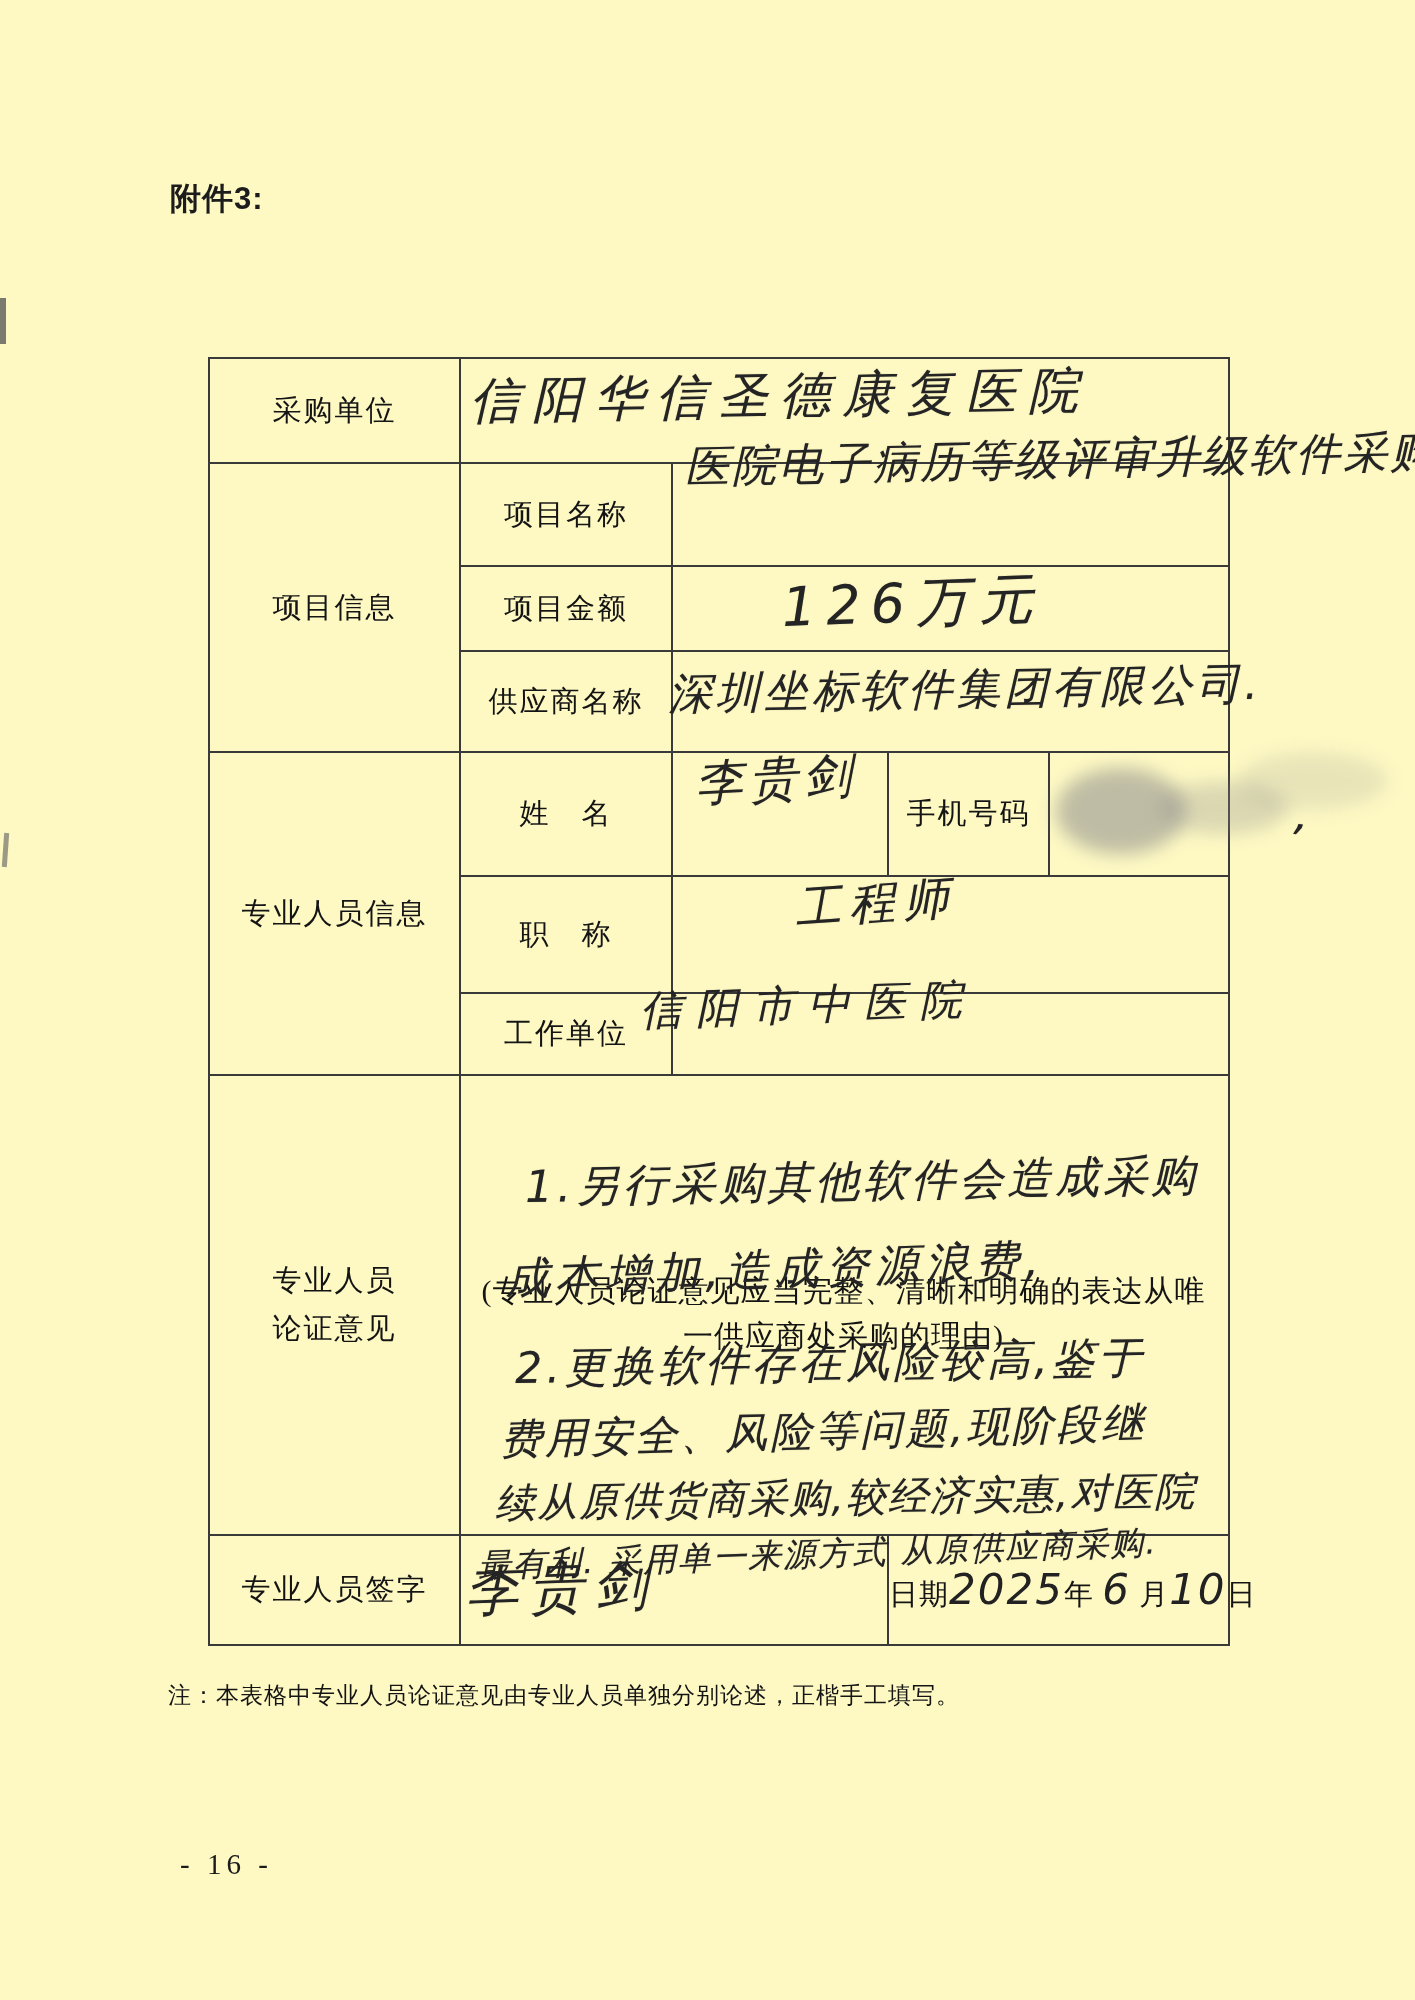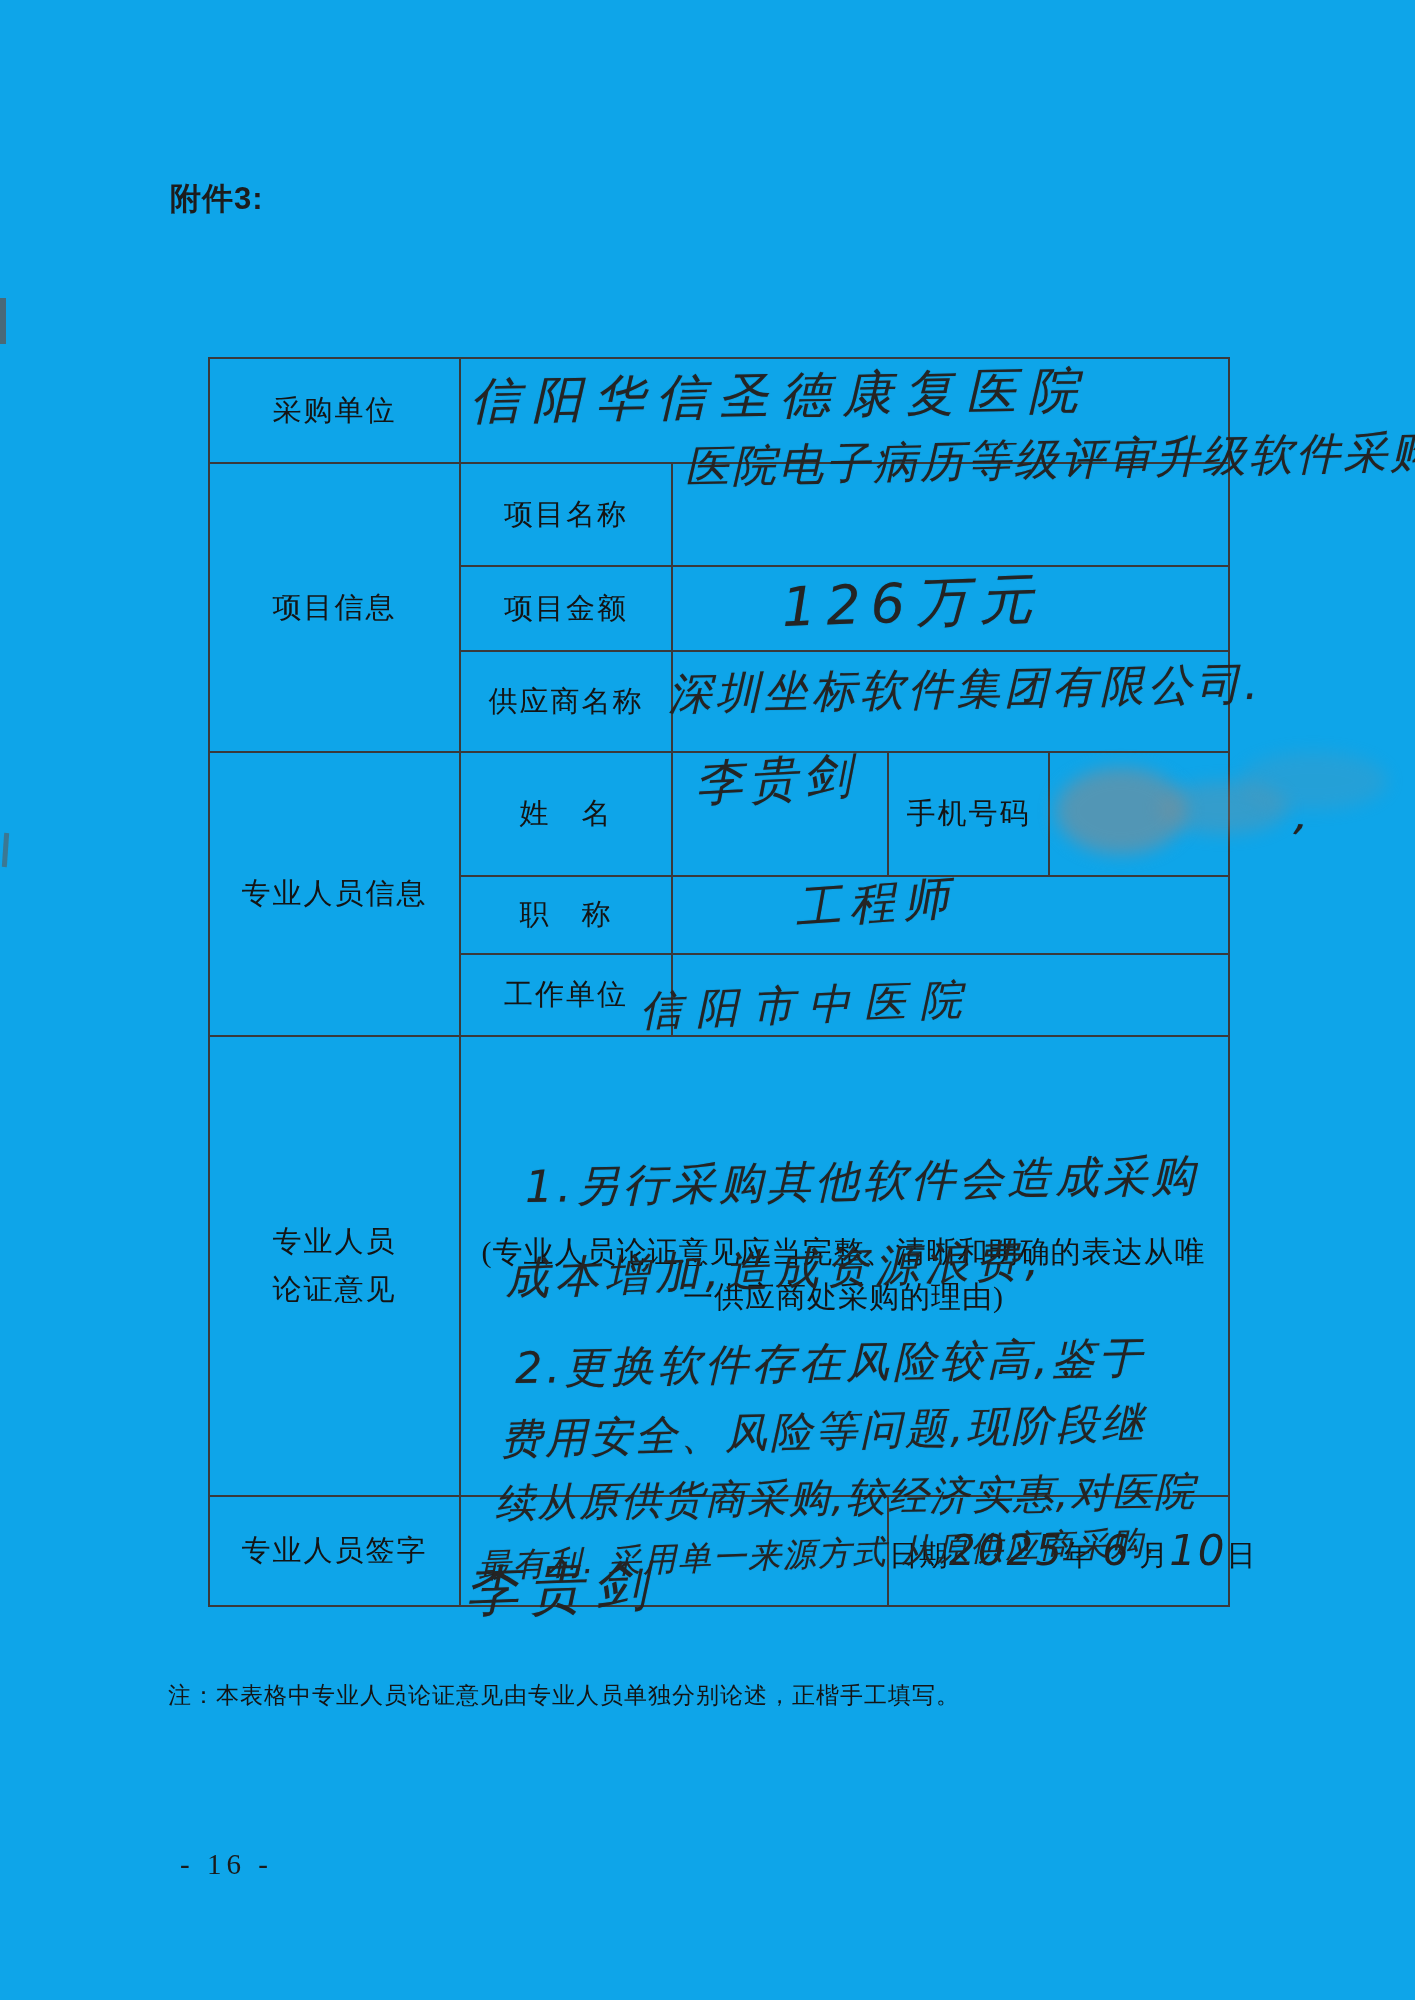--- a/index.html
+++ b/index.html
@@ -1,19 +1,19 @@
 <!DOCTYPE html>
 <html><head>
 <meta charset="utf-8">
 <style>
   html,body{margin:0;padding:0;background:#ffffff;}
   .page{
     position:relative;
     width:1415px;height:2000px;
-    background:#0ea5e9;
+    background:#fef9c3;
     overflow:hidden;
     font-family:"Liberation Serif","DejaVu Serif",serif;
     color:#161616;
   }
   
   .attachment{
     position:absolute;left:170px;top:178px;
     font-family:"Liberation Sans","DejaVu Sans",sans-serif;
     font-weight:bold;font-size:31px;color:#1c1c1c;letter-spacing:1px;
   }
@@ -132,21 +132,21 @@
       <td class="lbl">供应商名称</td>
       <td class="val" colspan="3"></td>
     </tr>
     <tr style="height:124px">
       <td class="lbl" rowspan="3">专业人员信息</td>
       <td class="lbl">姓　名</td>
       <td class="val"></td>
       <td class="lbl">手机号码</td>
       <td class="val"></td>
     </tr>
-    <tr style="height:78px">
+    <tr style="height:117px">
       <td class="lbl">职　称</td>
       <td class="val" colspan="3"></td>
     </tr>
     <tr style="height:82px">
       <td class="lbl">工作单位</td>
       <td class="val" colspan="3"></td>
     </tr>
     <tr style="height:460px">
       <td class="lbl opinion-lbl">
         <div>专业人员</div>

